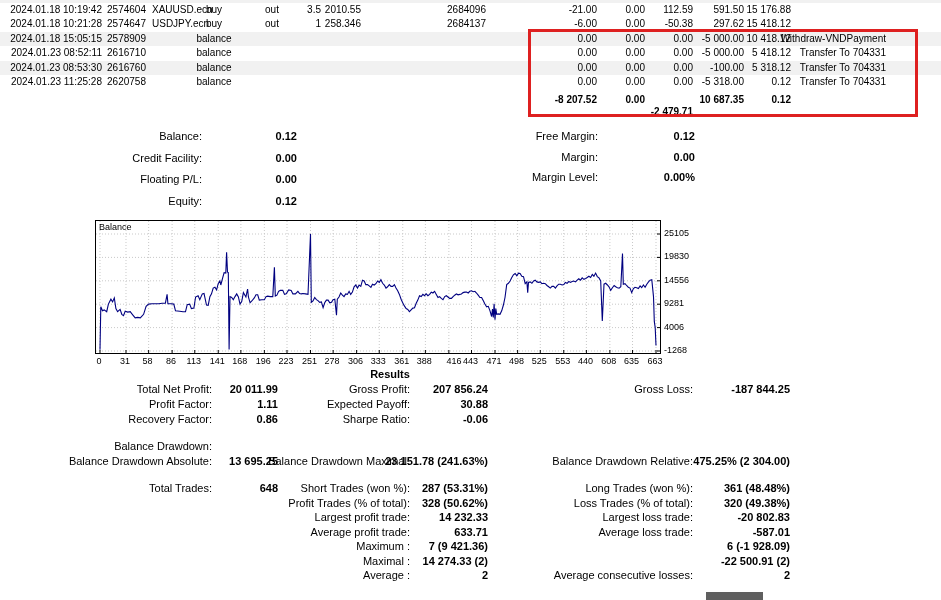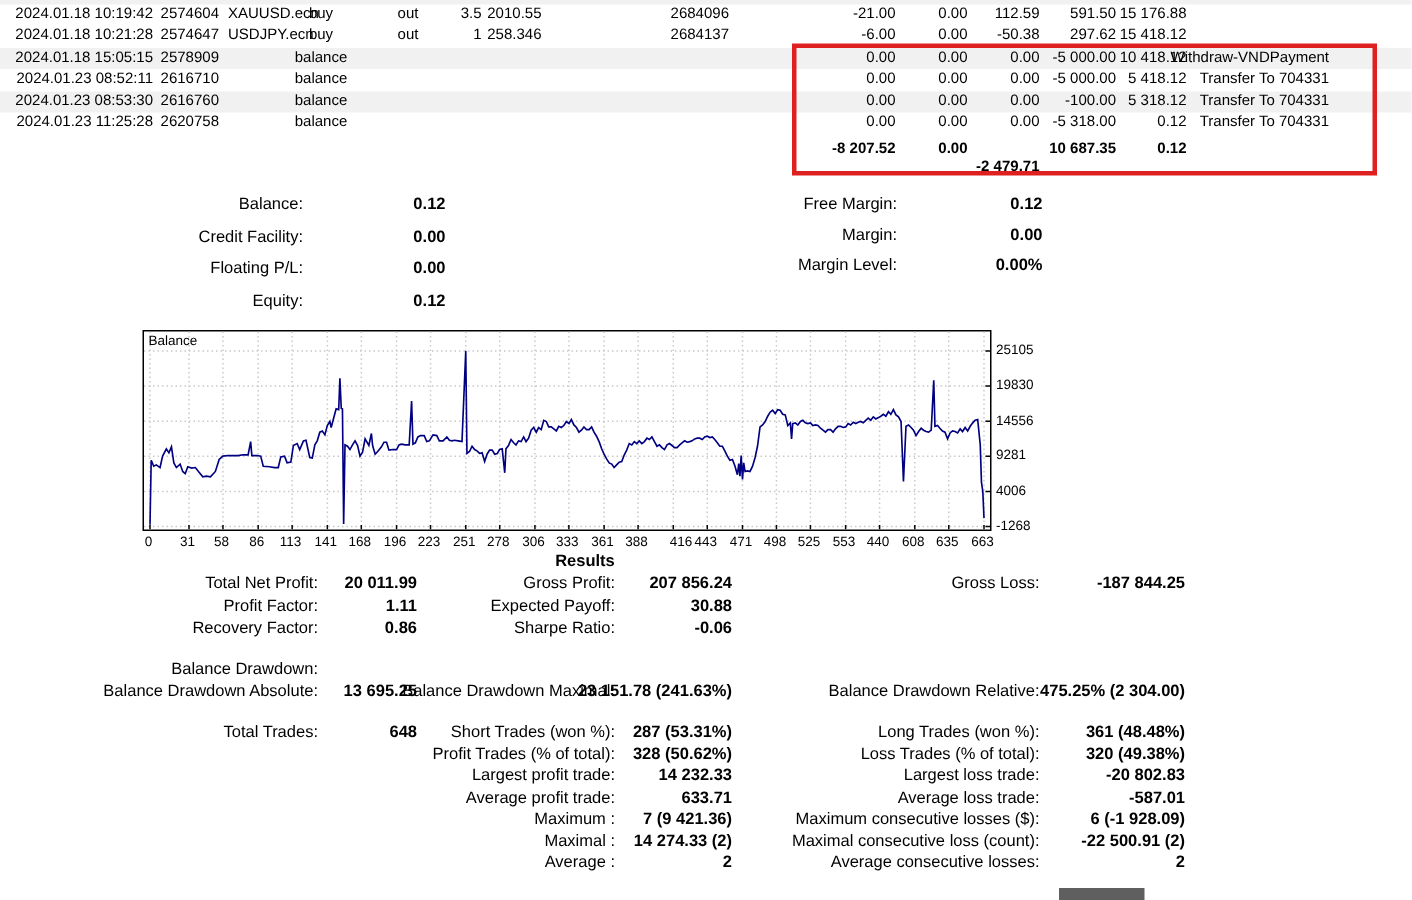--- a/index.html
+++ b/index.html
@@ -282,25 +282,23 @@
     <div class="stat" style="top: 510px; right: 531px;">Largest profit trade:</div>
     <div class="stat b" style="top: 510px; right: 453px; margin-left: 32px;">14 232.33</div>
     <div class="stat" style="top: 510px; right: 248px;">Largest loss trade:</div>
     <div class="stat b" style="top: 510px; right: 151px;">-20 802.83</div>
     <div class="stat" style="top: 525px; right: 531px;">Average profit trade:</div>
     <div class="stat b" style="top: 525px; right: 453px;">633.71</div>
     <div class="stat" style="top: 525px; right: 248px;">Average loss trade:</div>
     <div class="stat b" style="top: 525px; right: 151px;">-587.01</div>
     <div class="stat" style="top: 539px; right: 531px;">Maximum :</div>
     <div class="stat b" style="top: 539px; right: 453px;">7 (9 421.36)</div>
-    <div class="stat" style="top: 539px; right: 248px;">Maximum consecutive losses ($):</div>
     <div class="stat b" style="top: 539px; right: 151px;">6 (-1 928.09)</div>
     <div class="stat" style="top: 554px; right: 531px;">Maximal :</div>
     <div class="stat b" style="top: 554px; right: 453px;">14 274.33 (2)</div>
-    <div class="stat" style="top: 554px; right: 248px;">Maximal consecutive loss (count):</div>
     <div class="stat b" style="top: 554px; right: 151px;">-22 500.91 (2)</div>
     <div class="stat" style="top: 568px; right: 531px;">Average :</div>
     <div class="stat b" style="top: 568px; right: 453px;">2</div>
     <div class="stat" style="top: 568px; right: 248px;">Average consecutive losses:</div>
     <div class="stat b" style="top: 568px; right: 151px;">2</div>
   </div>
 
 <div class="bottom-bar"></div>
 <div class="bottom-thumb"></div>
 

